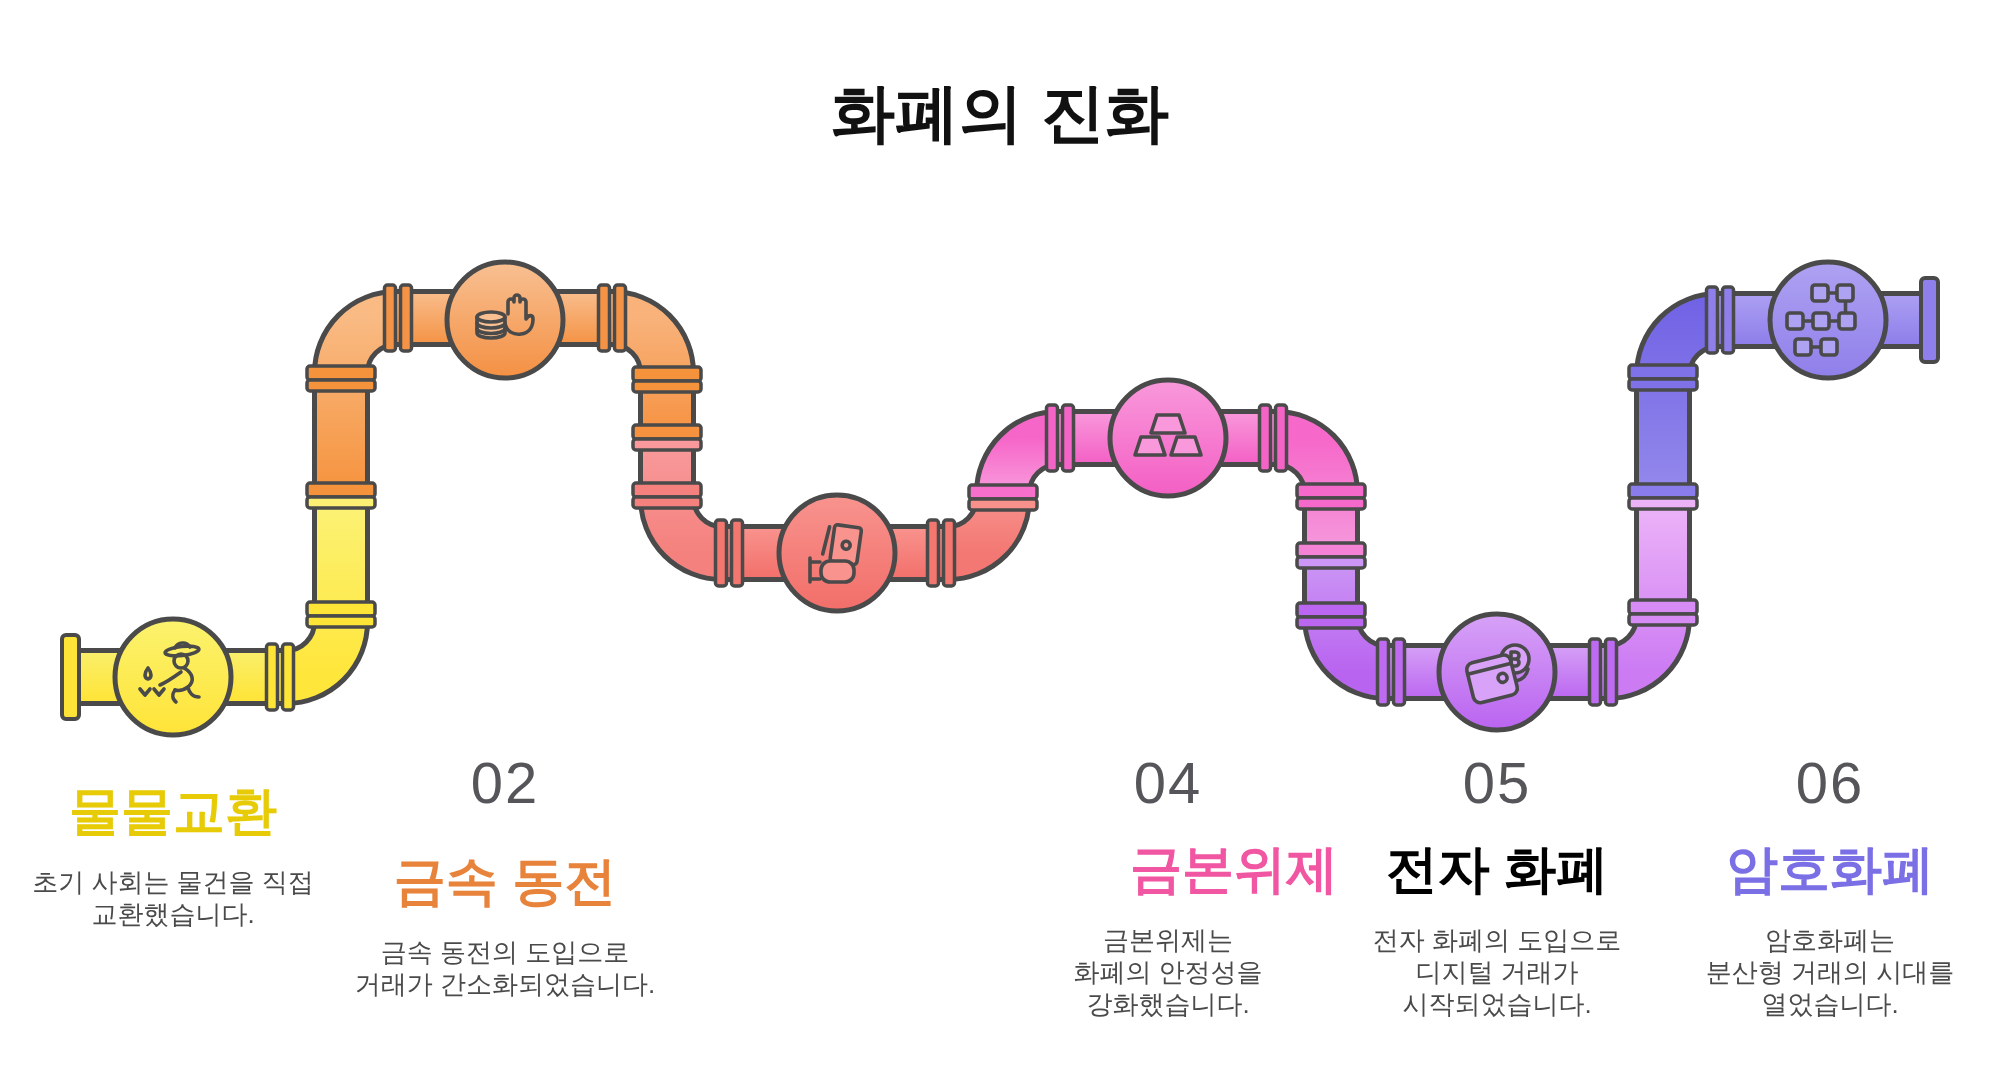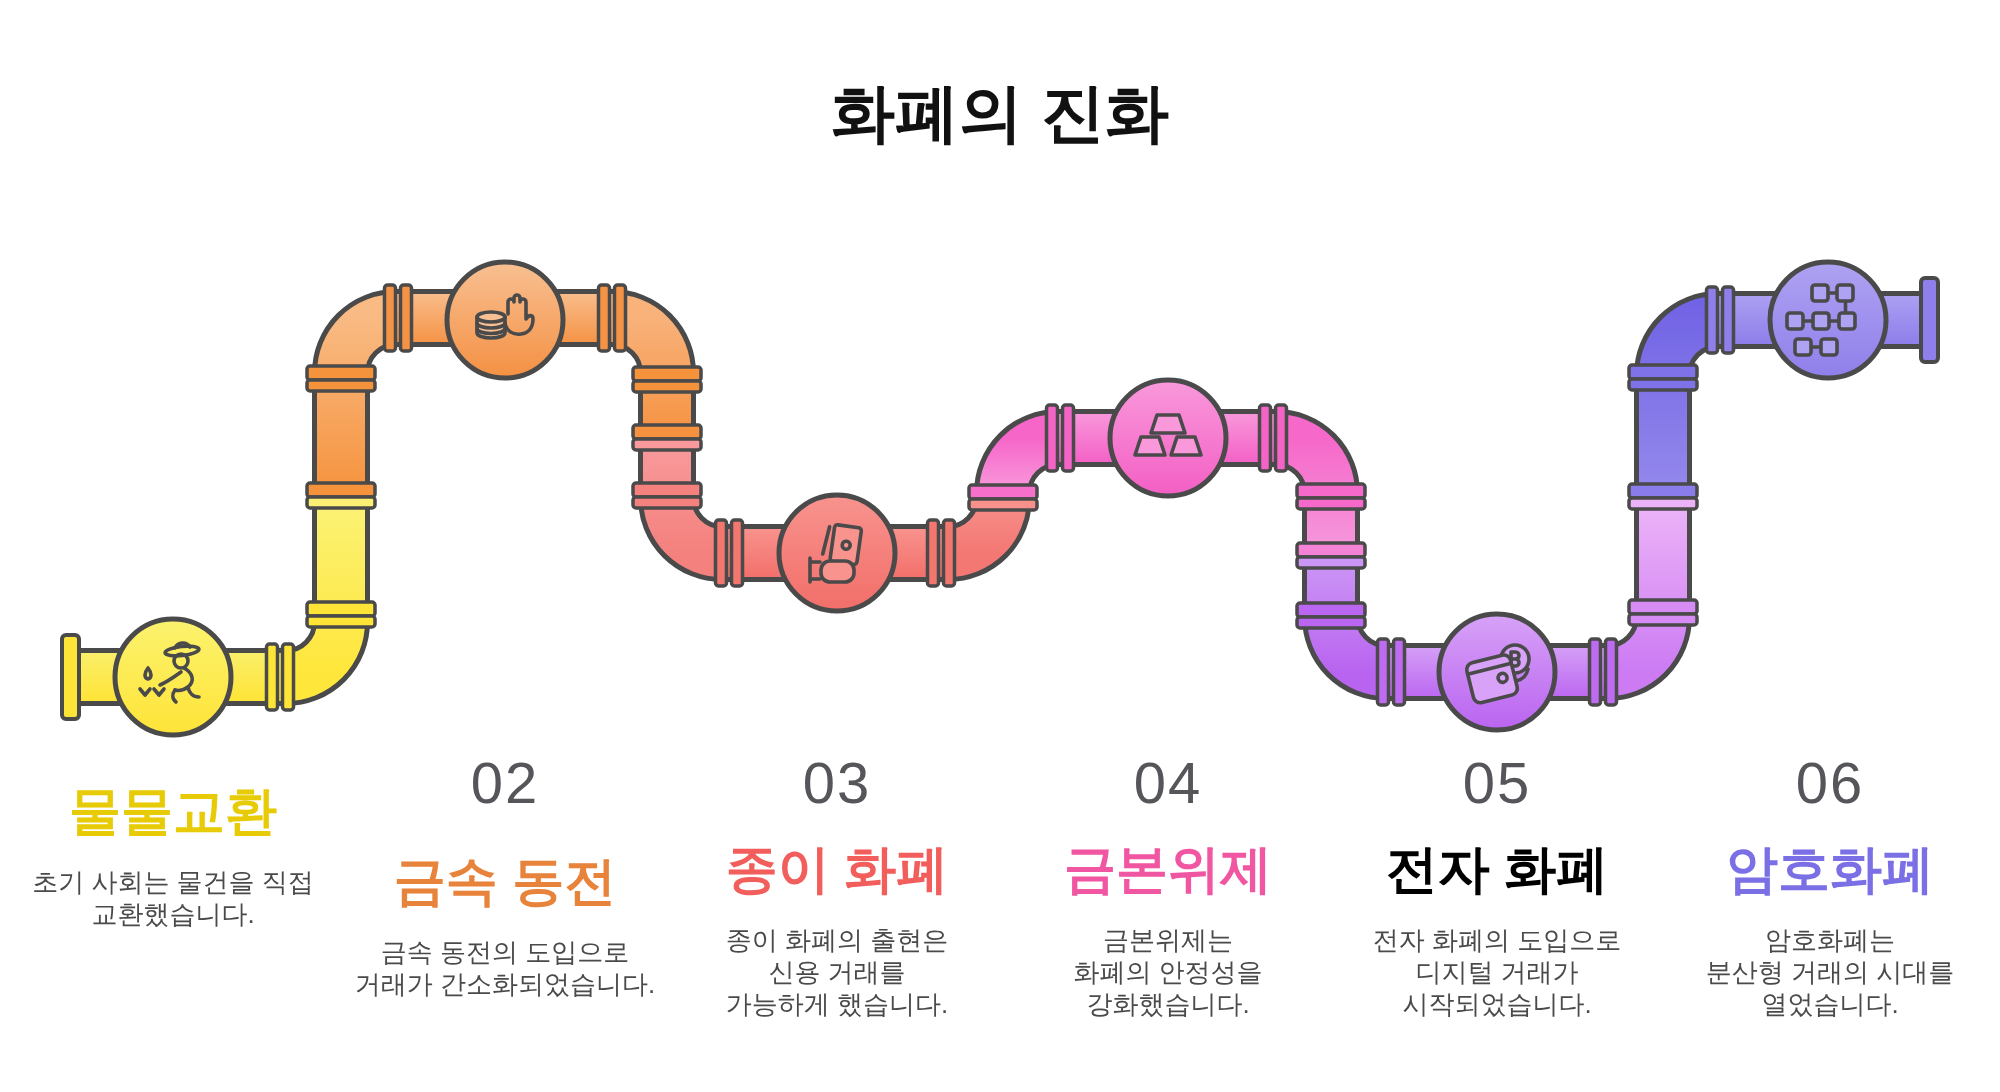--- a/index.html
+++ b/index.html
@@ -316,30 +316,23 @@
     <div class="stage-title" style="color: rgb(230, 203, 6);">물물교환</div>
     <div class="stage-desc">초기 사회는 물건을 직접
 교환했습니다.</div>
   </div>
   <div class="stage-col" style="left:335px">
     <div class="stage-number">02</div>
     <div class="stage-title" style="color: rgb(232, 131, 60); margin-top: 40px;">금속 동전</div>
     <div class="stage-desc">금속 동전의 도입으로
 거래가 간소화되었습니다.</div>
   </div>
-  <div class="stage-col" style="left:667px">
-    <div class="stage-number">03</div>
-    <div class="stage-title" style="color: rgb(241, 94, 91);">종이 화폐</div>
-    <div class="stage-desc">종이 화폐의 출현은
-신용 거래를
-가능하게 했습니다.</div>
-  </div>
   <div class="stage-col" style="left:998px">
     <div class="stage-number">04</div>
-    <div class="stage-title" style="color: rgb(241, 86, 162);">금본위제</div>
+    <div class="stage-title" style="color: rgb(241, 86, 162); text-align: right;">금본위제</div>
     <div class="stage-desc">금본위제는
 화폐의 안정성을
 강화했습니다.</div>
   </div>
   <div class="stage-col" style="left:1327px">
     <div class="stage-number">05</div>
     <div class="stage-title" style="color: #000000;">전자 화폐</div>
     <div class="stage-desc">전자 화폐의 도입으로
 디지털 거래가
 시작되었습니다.</div>

